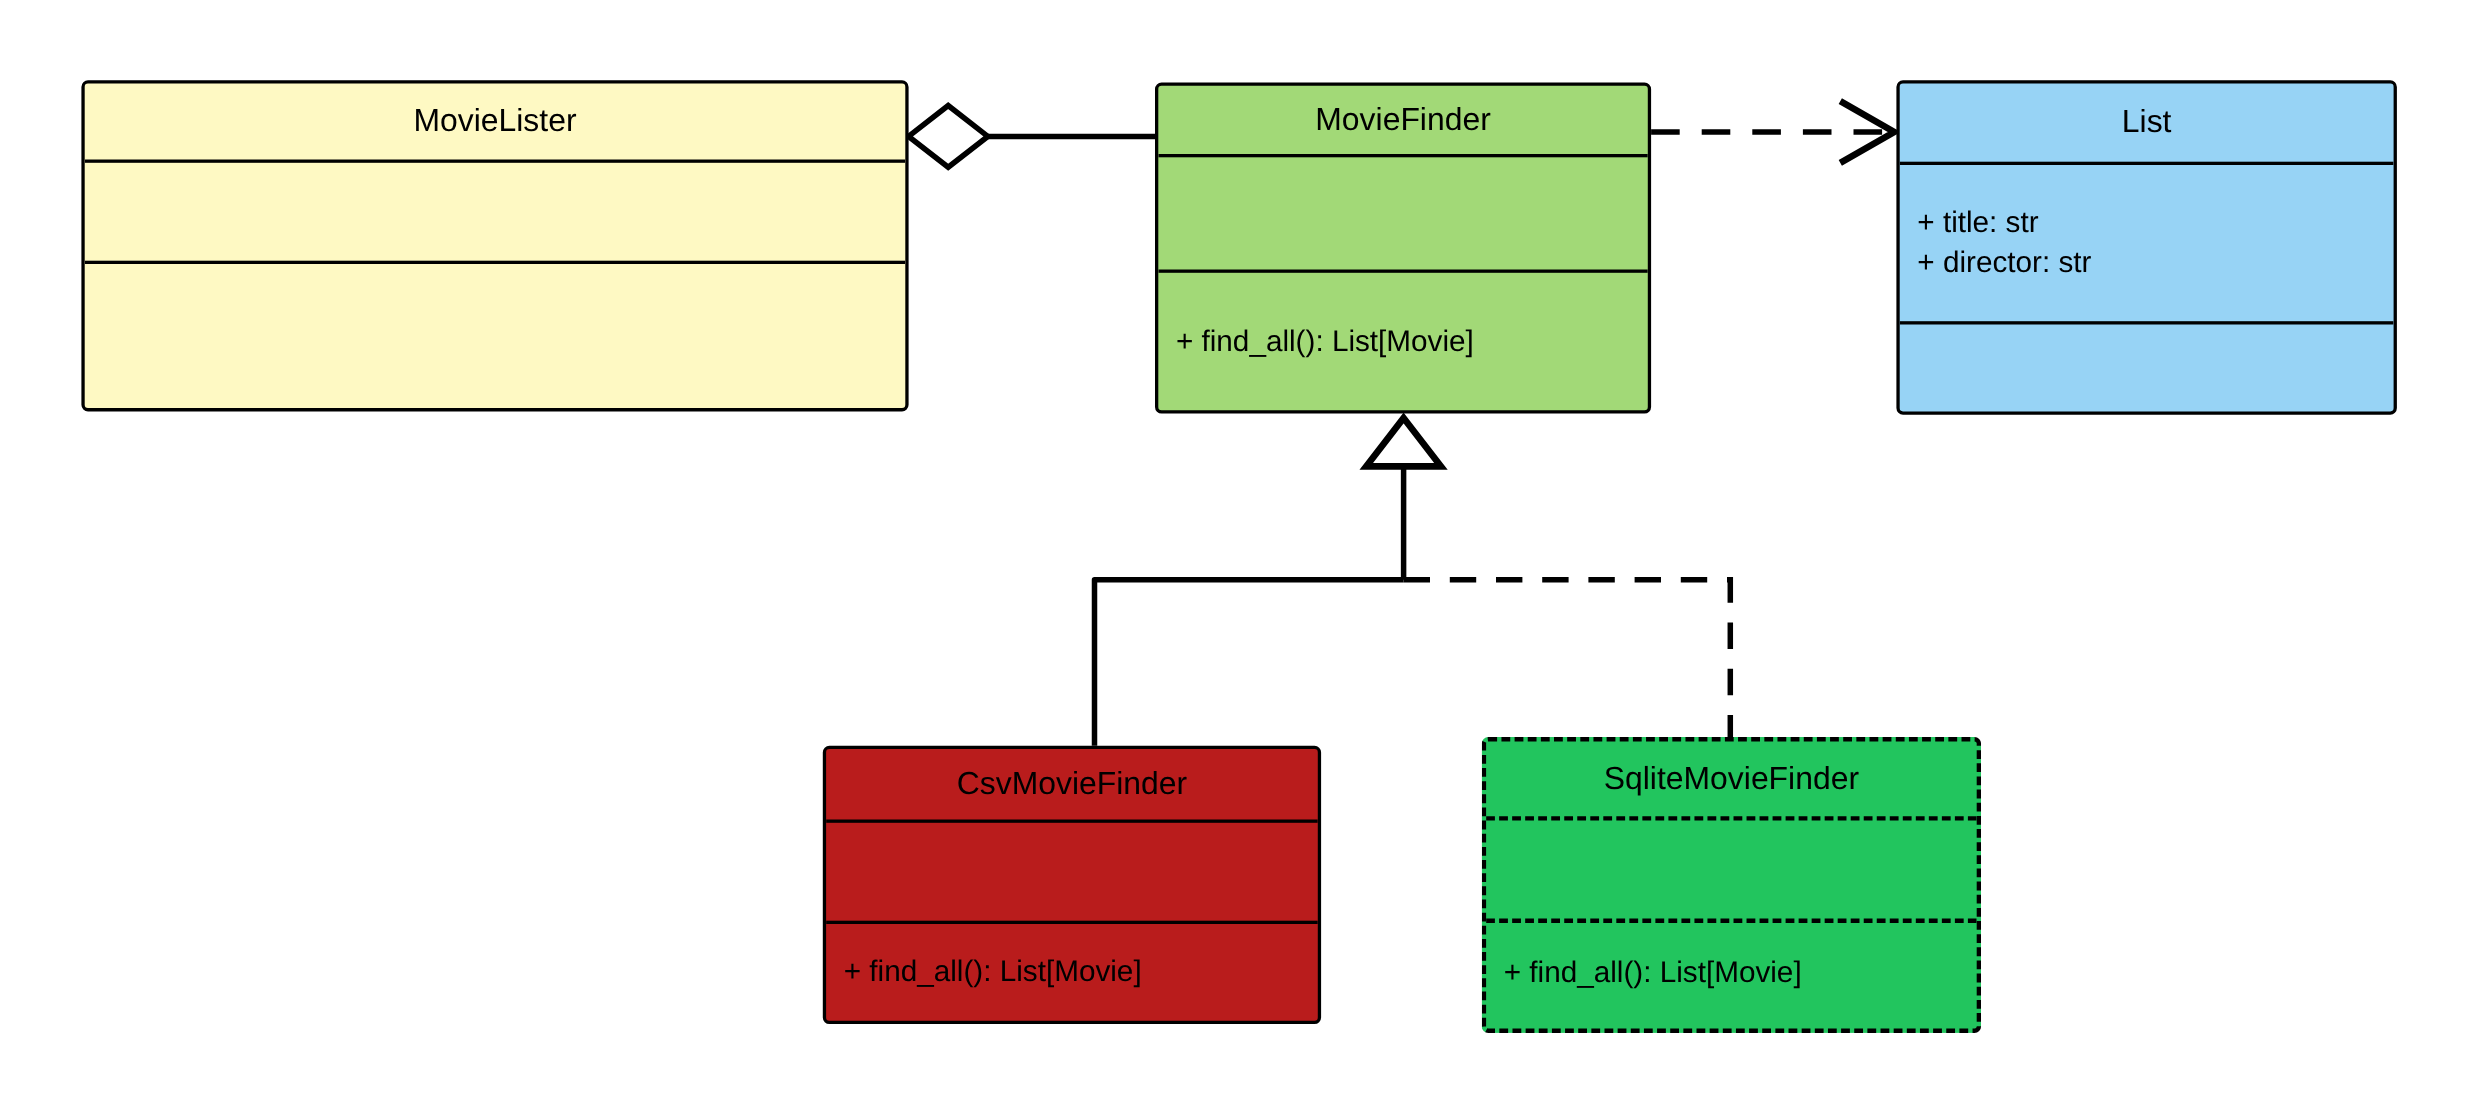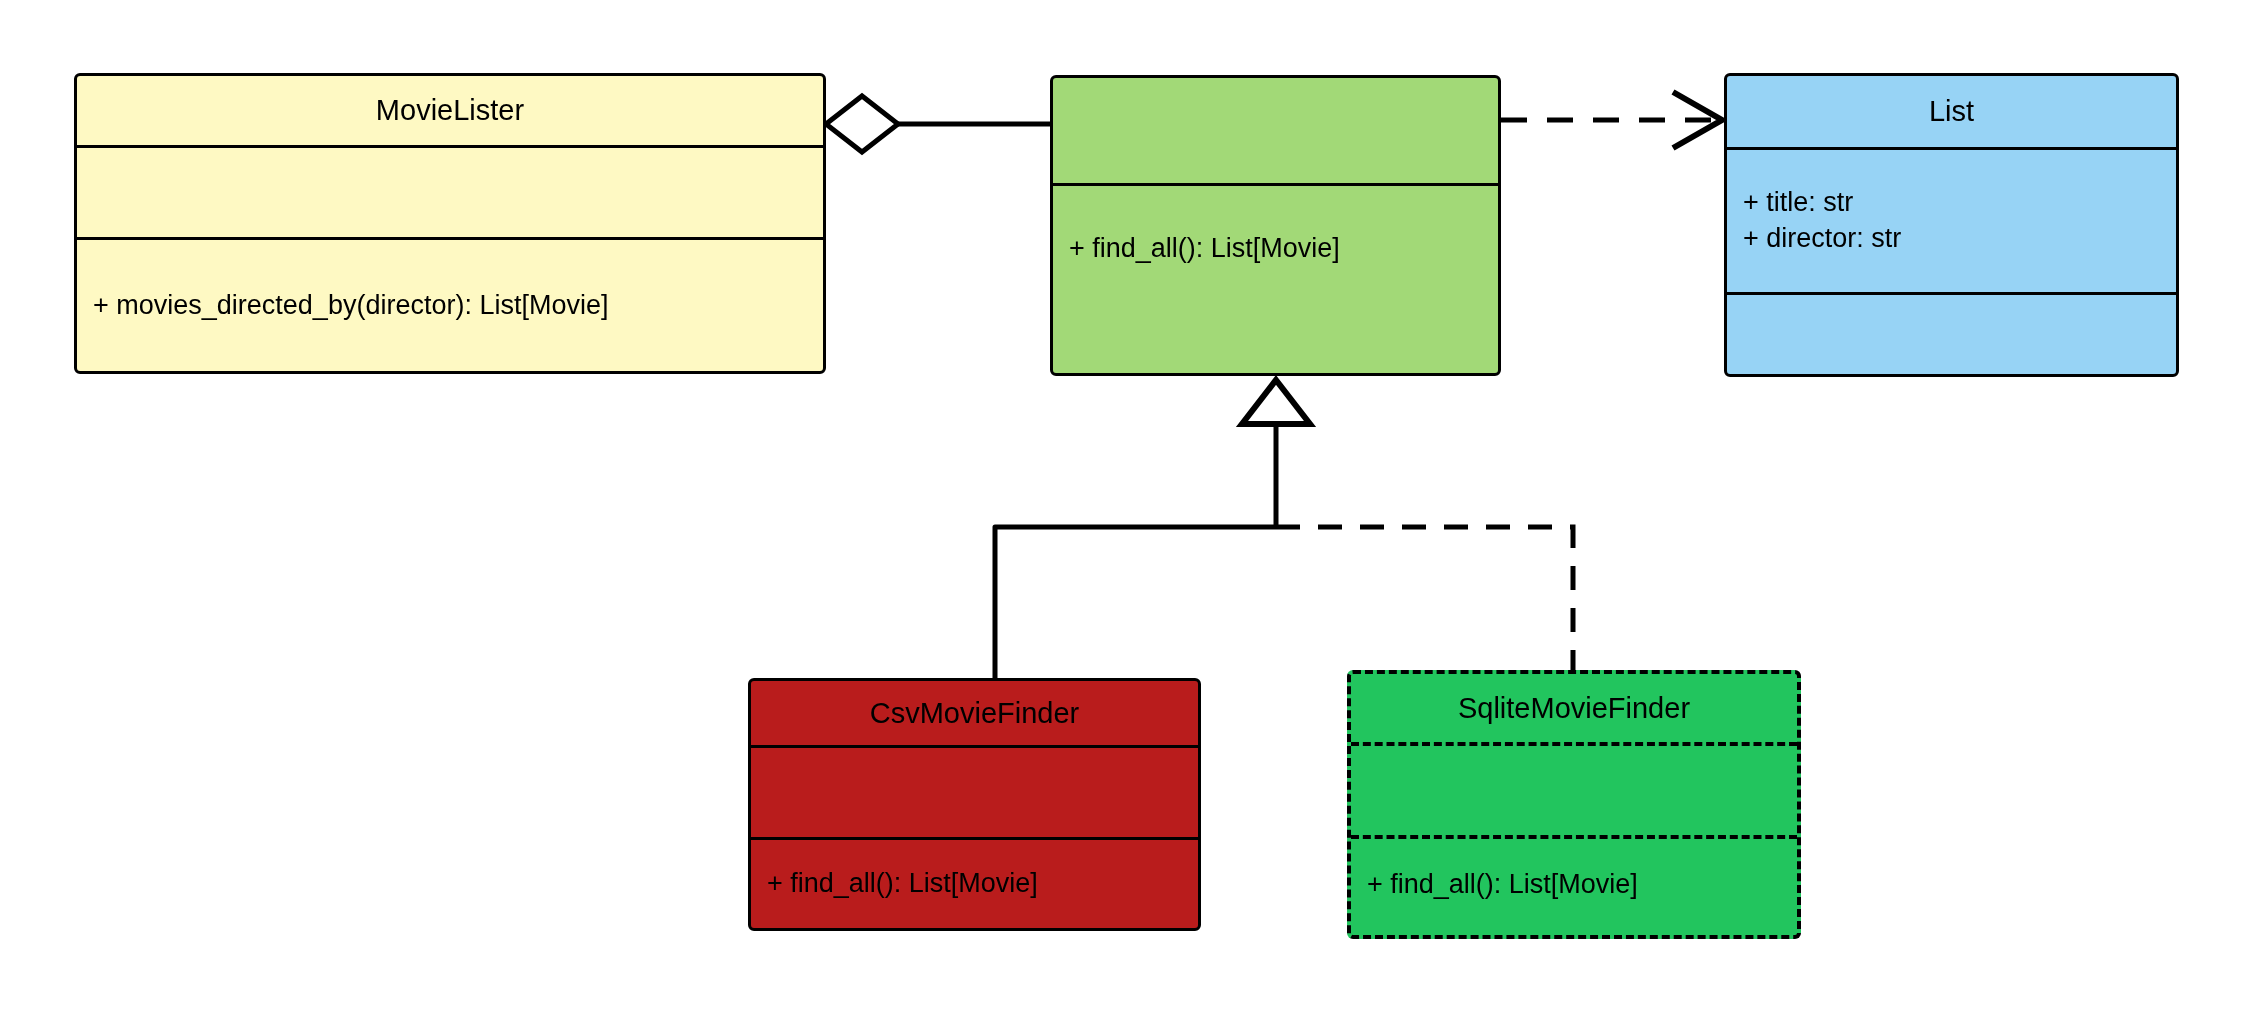--- a/index.html
+++ b/index.html
@@ -136,25 +136,25 @@
     
     <g>
       <polyline points="1276,527 1573,527 1573,672" fill="none" stroke="#000000" stroke-width="5" stroke-dasharray="24,18" stroke-linejoin="miter" stroke-linecap="butt"></polyline>
     </g>
   </svg>
 
   <div class="uml-class" id="class-movielister">
     <div class="compartment c-name class-name">MovieLister</div>
     <div class="compartment c-attrs members empty-compartment"></div>
     <div class="compartment c-meths members">
-      <div class="member">+ movies_directed_by(director): List[Movie]</div>
     </div>
   </div>
 
   <div class="uml-class" id="class-moviefinder">
+    <div class="compartment c-name class-name">MovieFinder</div>
     <div class="compartment c-attrs members empty-compartment"></div>
     <div class="compartment c-meths members">
       <div class="member">+ find_all(): List[Movie]</div>
     </div>
   </div>
 
   <div class="uml-class" id="class-movie">
     <div class="compartment c-name class-name">List</div>
     <div class="compartment c-attrs members">
       <div class="member">+ title: str</div>

